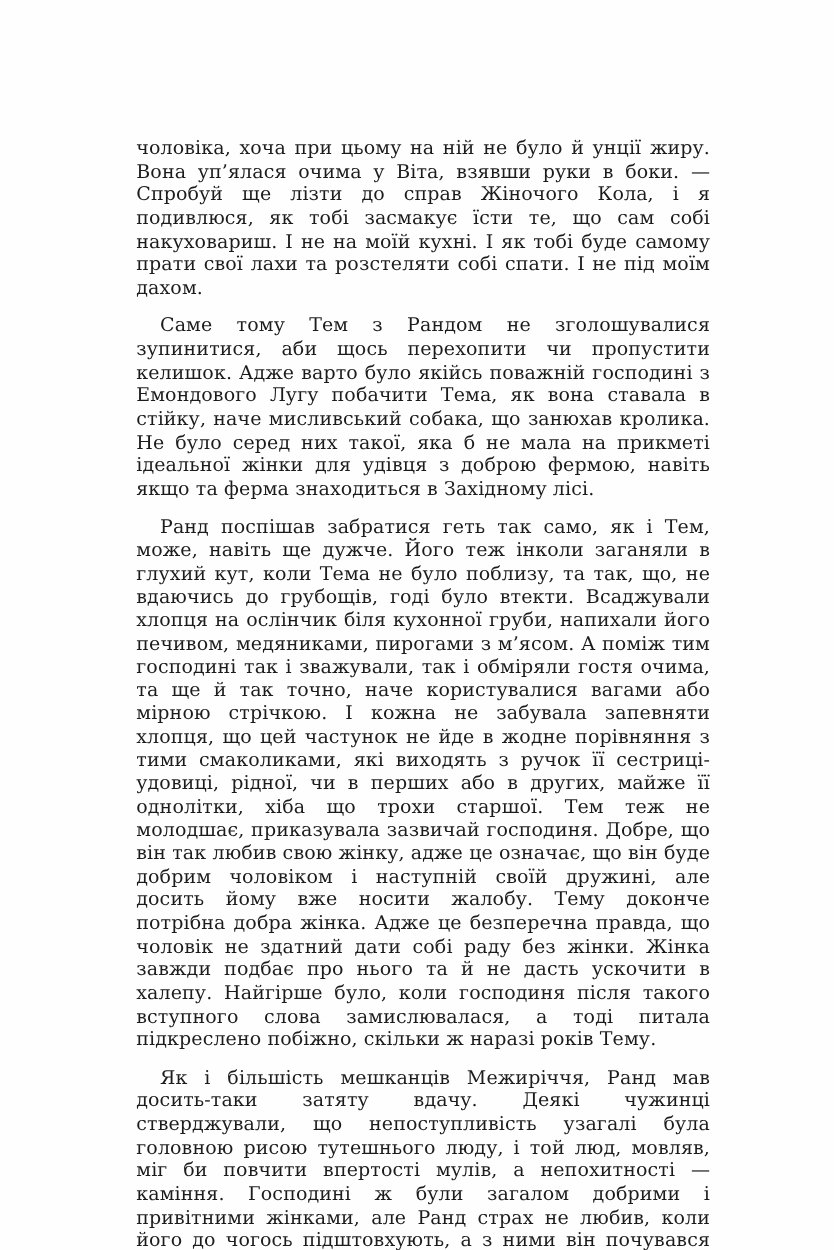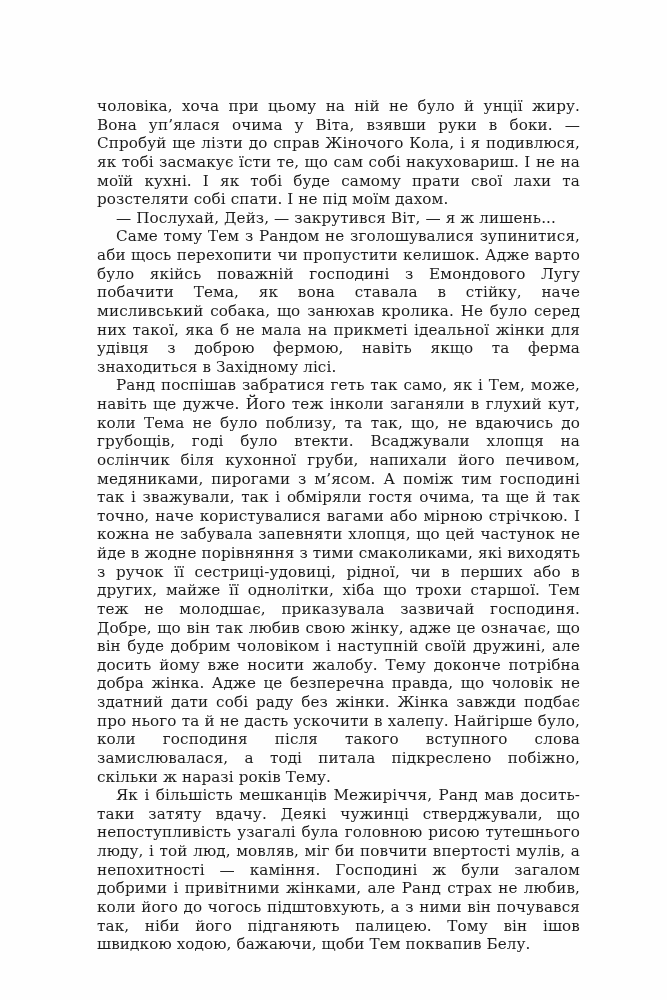--- a/index.html
+++ b/index.html
@@ -20,21 +20,21 @@
     left: 97px;
     top: 97px;
     width: 483px;
     color: #1c1c1c;
     font-size: 15.2px;
     line-height: 18.62px;
     text-align: justify;
     letter-spacing: 0.1px;
   }
   .text-block p {
-    margin: 0;
+    margin: 12px;
     padding: 0;
     text-indent: 19px;
   }
   .text-block p.no-indent {
     text-indent: 0;
   }
   .page-number {
     position: absolute;
     left: 97px;
     top: 882px;
@@ -44,18 +44,17 @@
     font-size: 14px;
     line-height: 18px;
   }
 </style>
 </head>
 <body>
 
 <div class="book-page">
   <div class="text-block">
     <p class="no-indent">чоловіка, хоча при цьому на ній не було й унції жиру. Вона уп’ялася очима у Віта, взявши руки в боки. — Спробуй ще лізти до справ Жіночого Кола, і я подивлюся, як тобі засмакує їсти те, що сам собі накуховариш. І не на моїй кухні. І як тобі буде самому прати свої лахи та розстеляти собі спати. І не під моїм дахом.</p>
-    <p>— Послухай, Дейз, — закрутився Віт, — я ж лишень...</p>
     <p>Саме тому Тем з Рандом не зголошувалися зупинитися, аби щось перехопити чи пропустити келишок. Адже варто було якійсь поважній господині з Емондового Лугу побачити Тема, як вона ставала в стійку, наче мисливський собака, що занюхав кролика. Не було серед них такої, яка б не мала на прикметі ідеальної жінки для удівця з доброю фермою, навіть якщо та ферма знаходиться в Західному лісі.</p>
     <p>Ранд поспішав забратися геть так само, як і Тем, може, навіть ще дужче. Його теж інколи заганяли в глухий кут, коли Тема не було поблизу, та так, що, не вдаючись до грубощів, годі було втекти. Всаджували хлопця на ослінчик біля кухонної груби, напихали його печивом, медяниками, пирогами з м’ясом. А поміж тим господині так і зважували, так і обміряли гостя очима, та ще й так точно, наче користувалися вагами або мірною стрічкою. І кожна не забувала запевняти хлопця, що цей частунок не йде в жодне порівняння з тими смаколиками, які виходять з ручок її сестриці-удовиці, рідної, чи в перших або в других, майже її однолітки, хіба що трохи старшої. Тем теж не молодшає, приказувала зазвичай господиня. Добре, що він так любив свою жінку, адже це означає, що він буде добрим чоловіком і наступній своїй дружині, але досить йому вже носити жалобу. Тему доконче потрібна добра жінка. Адже це безперечна правда, що чоловік не здатний дати собі раду без жінки. Жінка завжди подбає про нього та й не дасть ускочити в халепу. Найгірше було, коли господиня після такого вступного слова замислювалася, а тоді питала підкреслено побіжно, скільки ж наразі років Тему.</p>
     <p>Як і більшість мешканців Межиріччя, Ранд мав досить-таки затяту вдачу. Деякі чужинці стверджували, що непоступливість узагалі була головною рисою тутешнього люду, і той люд, мовляв, міг би повчити впертості мулів, а непохитності — каміння. Господині ж були загалом добрими і привітними жінками, але Ранд страх не любив, коли його до чогось підштовхують, а з ними він почувався так, ніби його підганяють палицею. Тому він ішов швидкою ходою, бажаючи, щоби Тем поквапив Белу.</p>
   </div>
 </div>
 
 </body></html>

